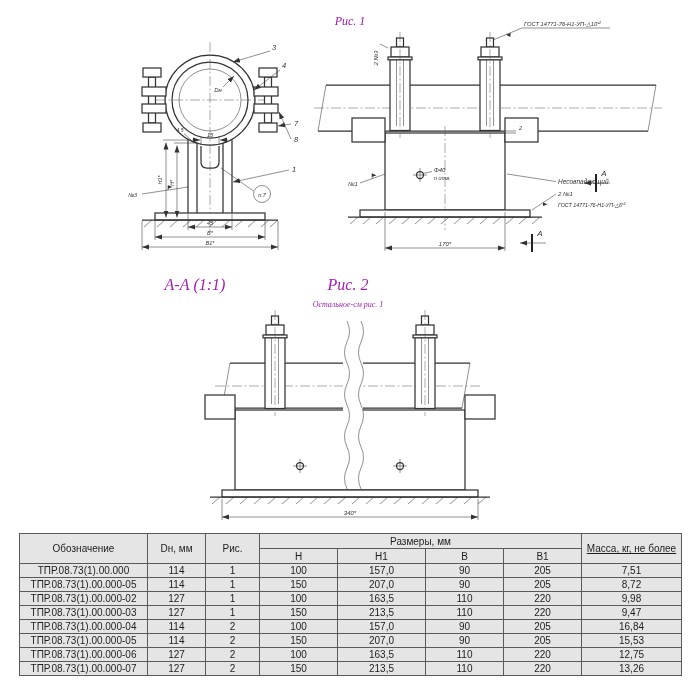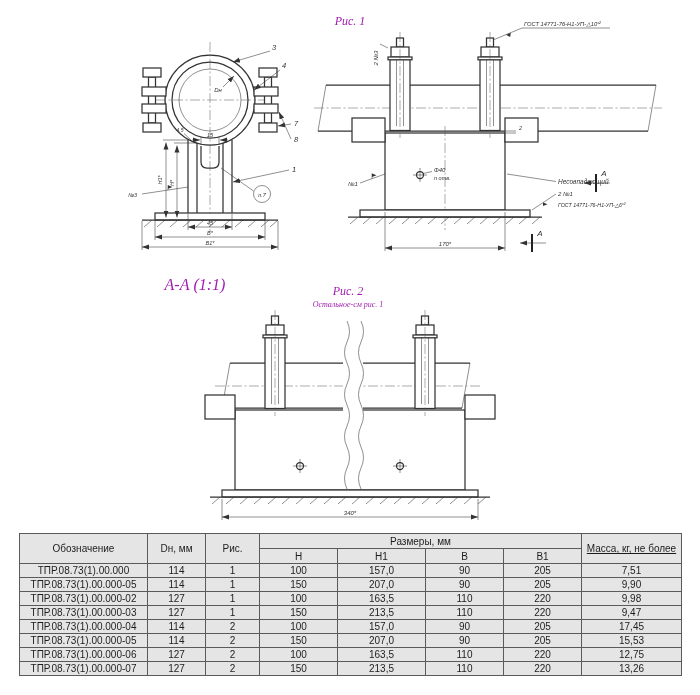--- a/index.html
+++ b/index.html
@@ -216,21 +216,21 @@
       <path class="dim" d="M310,169 H284" marker-end="url(#ae)"></path>
       <text x="304" y="162" font-size="8" text-anchor="middle">А</text>
     </g>
     <g>
       <path class="thick" d="M232,220 V238"></path>
       <path class="dim" d="M246,229 H220" marker-end="url(#ae)"></path>
       <text x="240" y="222" font-size="8" text-anchor="middle">А</text>
     </g>
   </svg>
 
-  <div class="caption" style="left:303px;top:284px;width:90px;font-size:12px;">Рис. 2</div>
+  <div class="caption" style="left:303px;top:276px;width:90px;font-size:16px;">Рис. 2</div>
   <div class="caption" style="left:283px;top:300px;width:130px;font-size:8px;">Остальное-см рис. 1</div>
 
   <svg style="left:165px;top:296px" width="380" height="232" viewBox="0 0 380 232">
     <g>
       <path class="main" d="M65,67 H305 M57,112 H297"></path>
       <path class="thin" d="M65,67 L57,112 M305,67 L297,112"></path>
       <path class="cl" d="M50,90 H315"></path>
     </g>
 
     <g>
@@ -308,21 +308,21 @@
           <td>7,51</td>
         </tr>
         <tr>
           <td>ТПР.08.73(1).00.000-05</td>
           <td>114</td>
           <td>1</td>
           <td>150</td>
           <td>207,0</td>
           <td>90</td>
           <td>205</td>
-          <td>9,90</td>
+          <td>8,72</td>
         </tr>
         <tr>
           <td>ТПР.08.73(1).00.000-02</td>
           <td>127</td>
           <td>1</td>
           <td>100</td>
           <td>163,5</td>
           <td>110</td>
           <td>220</td>
           <td>9,98</td>
@@ -338,21 +338,21 @@
           <td>9,47</td>
         </tr>
         <tr>
           <td>ТПР.08.73(1).00.000-04</td>
           <td>114</td>
           <td>2</td>
           <td>100</td>
           <td>157,0</td>
           <td>90</td>
           <td>205</td>
-          <td>17,45</td>
+          <td>16,84</td>
         </tr>
         <tr>
           <td>ТПР.08.73(1).00.000-05</td>
           <td>114</td>
           <td>2</td>
           <td>150</td>
           <td>207,0</td>
           <td>90</td>
           <td>205</td>
           <td>15,53</td>

